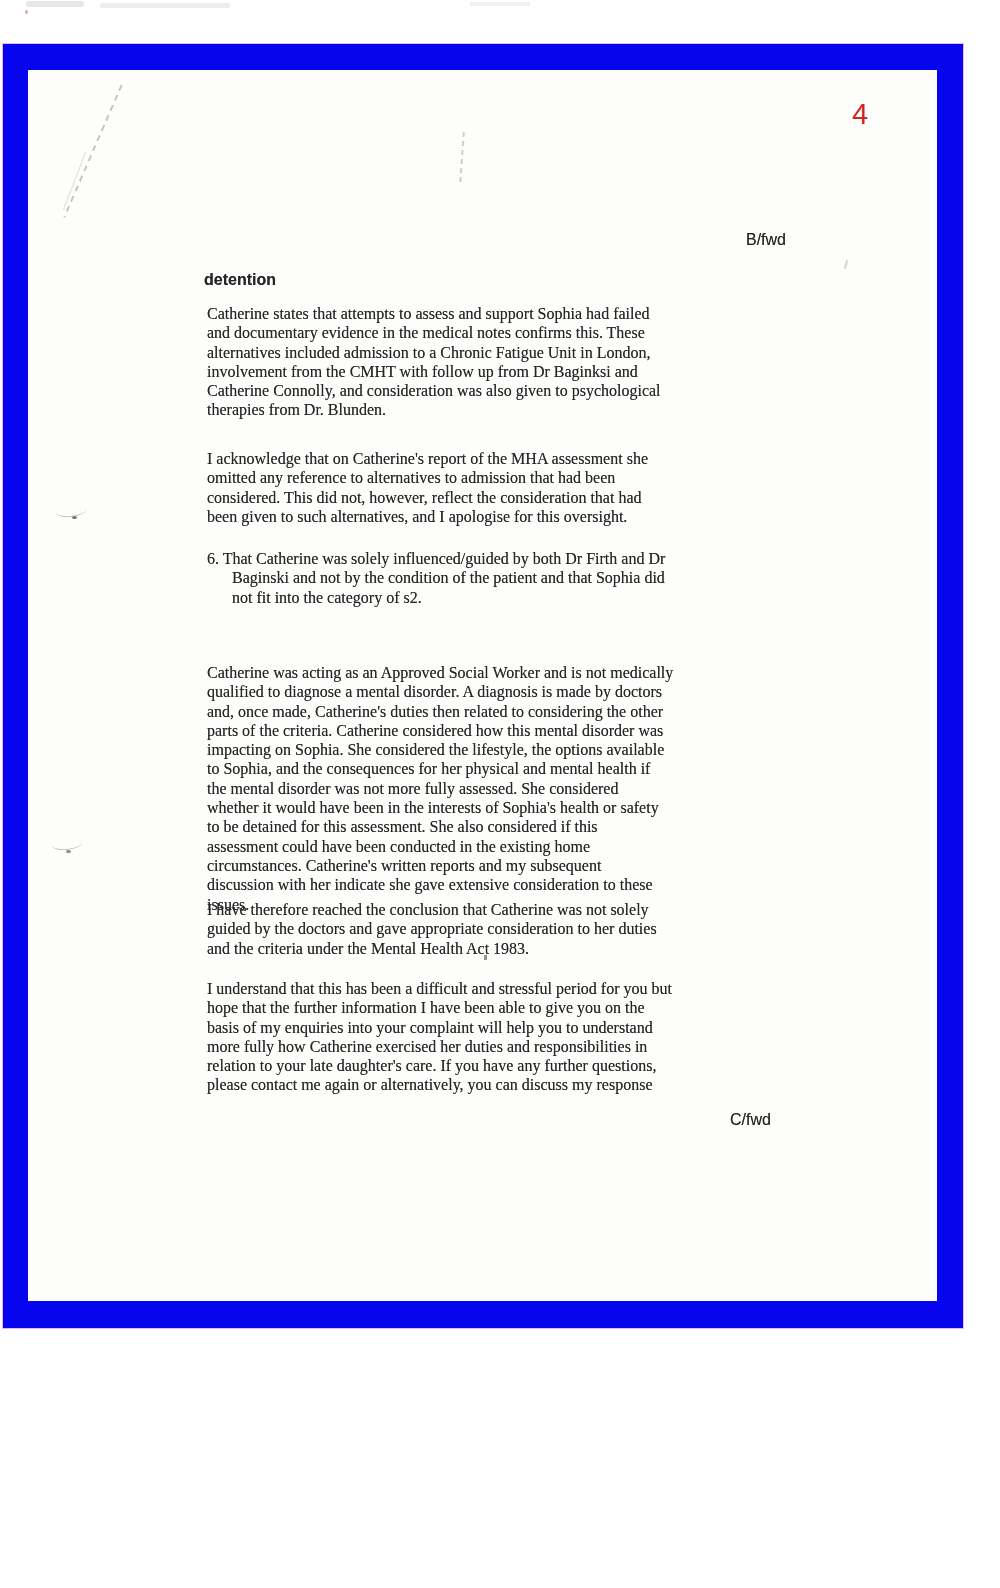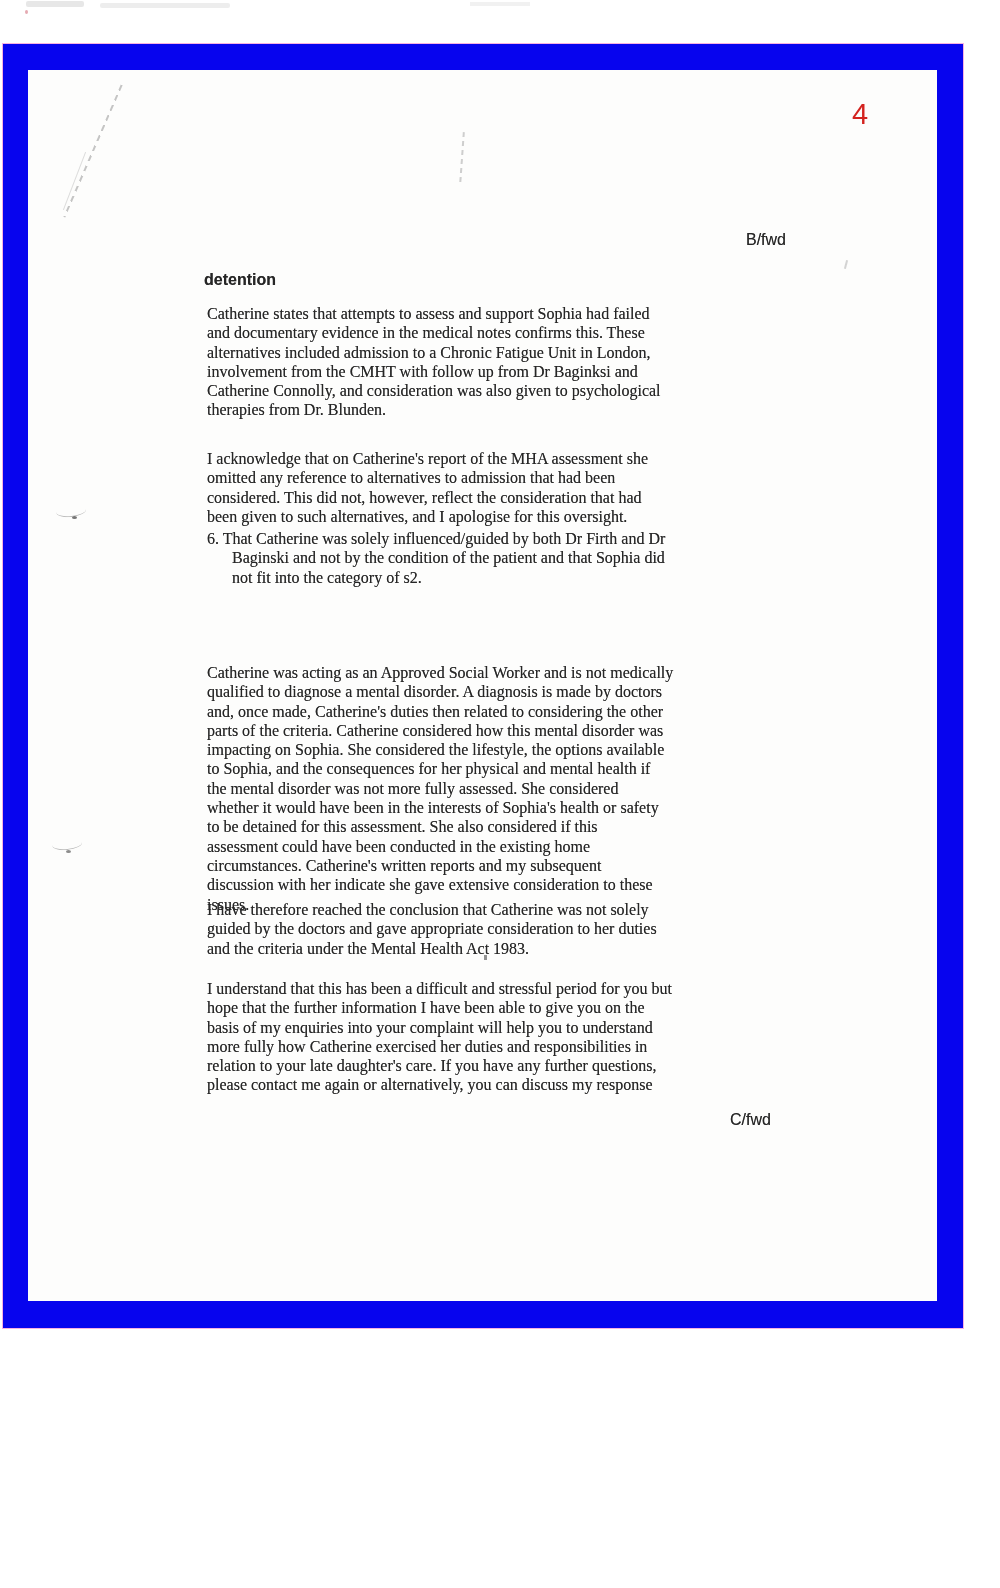--- a/index.html
+++ b/index.html
@@ -54,21 +54,21 @@
     font-size: 29px;
     line-height: 32px;
     color: var(--page-number-red, #d3231f);
     text-shadow: none;
   }
   .bfwd { left: 722px; top: 230px; margin-left: 24px; }
   .heading { left: 204px; top: 270px; font-weight: 700; }
   .para { left: 207px; width: 645px; font-family: Liberation Serif, serif; }
   .p1 { top: 304px; }
   .p2 { top: 449px; }
-  .item6 { top: 529px; padding-left: 25px; text-indent: -25px; }
+  .item6 { top: 549px; padding-left: 25px; text-indent: -25px; }
   .p3 { top: 630px; margin-top: 33px; }
   .p4 { top: 900px; }
   .p5 { top: 979px; }
   .cfwd { left: 730px; top: 1110px; text-align: center; }
 
   
   .artifact { position: absolute; pointer-events: none; }
   .top-smudge-1 { left: 26px; top: 1px; width: 58px; height: 6px; background: #b9b9b9; opacity: .35; border-radius: 2px; }
   .top-smudge-2 { left: 100px; top: 3px; width: 130px; height: 5px; background: #c4c4c4; opacity: .3; border-radius: 2px; }
   .top-smudge-3 { left: 470px; top: 2px; width: 60px; height: 4px; background: #d2d2d2; opacity: .3; }

